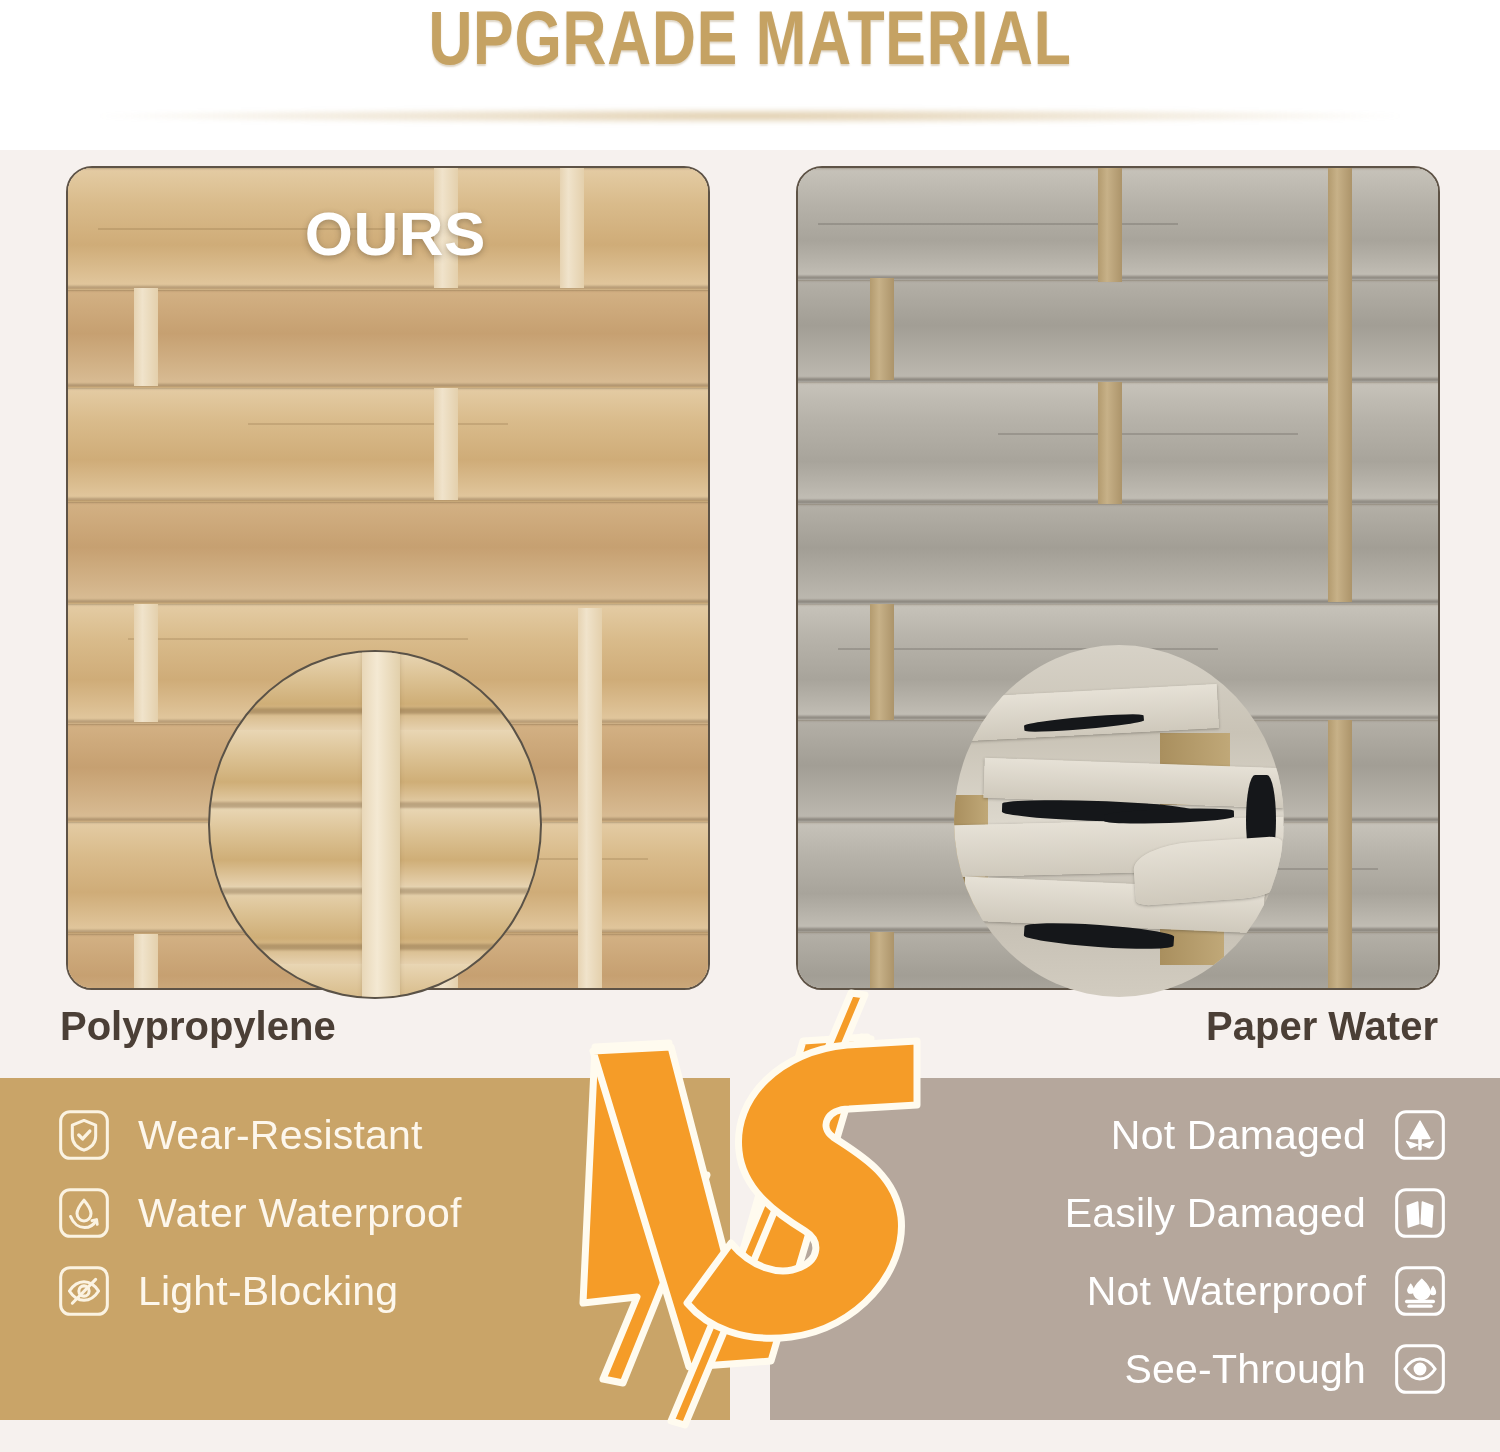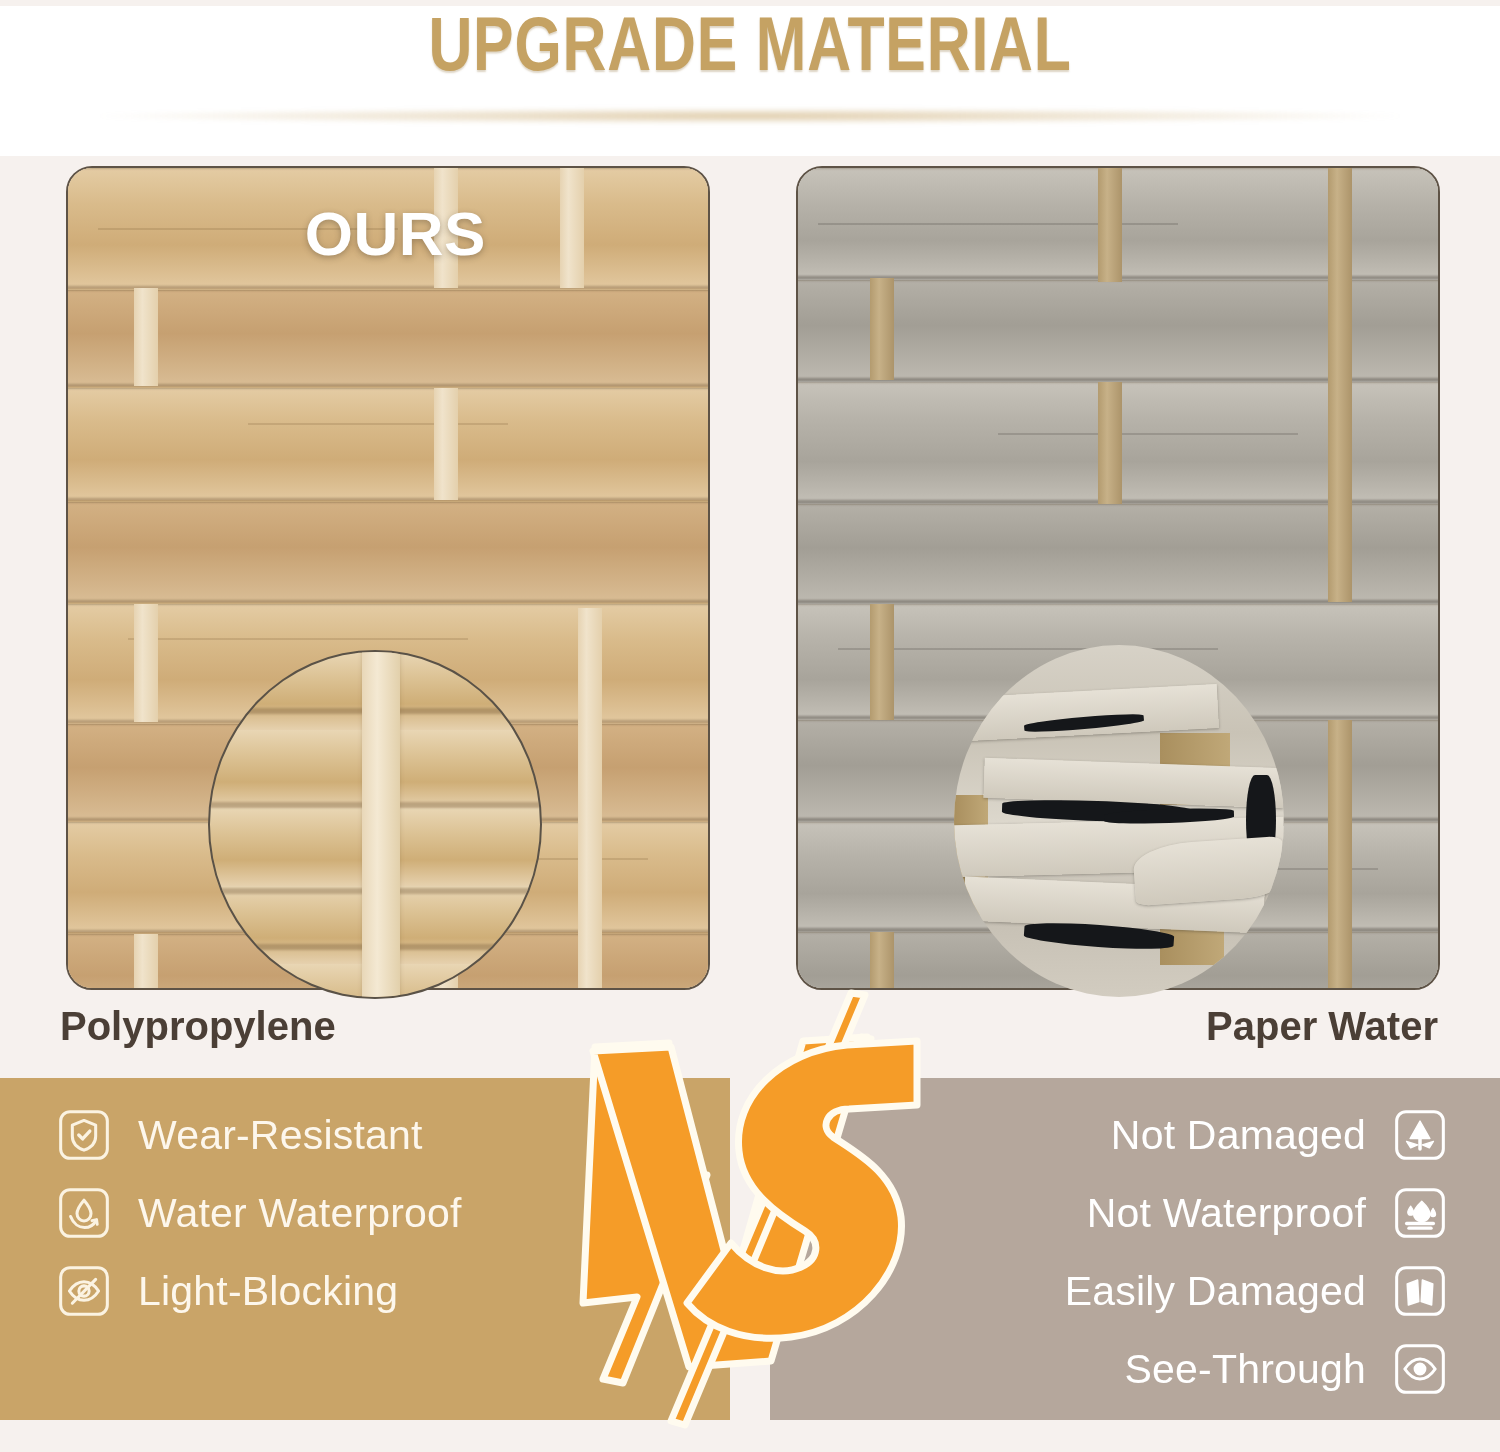--- a/index.html
+++ b/index.html
@@ -8,21 +8,21 @@
     background:#F6F1EE;
     font-family:"Liberation Sans", sans-serif;
     overflow:hidden;
     position:relative;
   }
 
   
   .title-wrap{
     position:absolute;left:0;top:0;width:1500px;height:150px;
     background:#FFFFFF;
-    display:flex;align-items:flex-start;justify-content:center;margin-top:6px;
+    display:flex;align-items:flex-start;justify-content:center;
   }
   .title{
     font-family:"Liberation Sans", sans-serif;
     font-weight:bold;
     font-size:76px;
     letter-spacing:1px;
     color:#C5A263;
     transform:scaleX(0.80);
     transform-origin:center top;
     margin-top:-6px;
@@ -322,39 +322,39 @@
           <path d="M35.5 29.5 L26 32.5 L32 35 Z" fill="#FFFFFF" stroke-width="1.2"></path>
         </svg>
       </span>
       <span class="flabel">Not Damaged</span>
     </div>
 
     <div class="featrow">
       <span class="ficon">
         <svg viewBox="0 0 48 48" fill="none" stroke="#FFFFFF" stroke-width="2.6" stroke-linecap="round" stroke-linejoin="round">
           <rect x="4" y="4" width="40" height="40" rx="8"></rect>
+          <path d="M13 18 L22 14.5 L23 33 L14 36 Z" fill="#FFFFFF" stroke-width="1.2"></path>
+          <path d="M26 14.5 L35 18 L34 36 L25 33 Z" fill="#FFFFFF" stroke-width="1.2"></path>
+        </svg>
+      </span>
+      <span class="flabel">Easily Damaged</span>
+    </div>
+
+    <div class="featrow">
+      <span class="ficon">
+        <svg viewBox="0 0 48 48" fill="none" stroke="#FFFFFF" stroke-width="2.6" stroke-linecap="round" stroke-linejoin="round">
+          <rect x="4" y="4" width="40" height="40" rx="8"></rect>
           <path d="M25.5 14 C25.5 14 32.5 20.5 32.5 25 C32.5 28.6 29.4 31.4 25.5 31.4 C21.6 31.4 18.5 28.6 18.5 25 C18.5 20.5 25.5 14 25.5 14 Z" fill="#FFFFFF" stroke-width="1.2"></path>
           <path d="M16 18 C16 18 18.5 21.5 18.5 23.3 C18.5 24.8 17.4 25.9 16 25.9 C14.6 25.9 13.5 24.8 13.5 23.3 C13.5 21.5 16 18 16 18 Z" fill="#FFFFFF" stroke-width="1"></path>
           <path d="M35.2 20 C35.2 20 37.4 23.2 37.4 24.8 C37.4 26.1 36.4 27.1 35.2 27.1 C34 27.1 33 26.1 33 24.8 C33 23.2 35.2 20 35.2 20 Z" fill="#FFFFFF" stroke-width="1"></path>
           <path d="M12.5 33 L35.5 33" stroke-width="2.8"></path>
           <path d="M14.5 37 L33.5 37" stroke-width="2.8"></path>
         </svg>
       </span>
       <span class="flabel">Not Waterproof</span>
-    </div>
-
-    <div class="featrow">
-      <span class="ficon">
-        <svg viewBox="0 0 48 48" fill="none" stroke="#FFFFFF" stroke-width="2.6" stroke-linecap="round" stroke-linejoin="round">
-          <rect x="4" y="4" width="40" height="40" rx="8"></rect>
-          <path d="M13 18 L22 14.5 L23 33 L14 36 Z" fill="#FFFFFF" stroke-width="1.2"></path>
-          <path d="M26 14.5 L35 18 L34 36 L25 33 Z" fill="#FFFFFF" stroke-width="1.2"></path>
-        </svg>
-      </span>
-      <span class="flabel">Easily Damaged</span>
     </div>
 
     <div class="featrow">
       <span class="ficon">
         <svg viewBox="0 0 48 48" fill="none" stroke="#FFFFFF" stroke-width="2.6" stroke-linecap="round" stroke-linejoin="round">
           <rect x="4" y="4" width="40" height="40" rx="8"></rect>
           <path d="M11 24 C15 18 19.5 15.5 24 15.5 C28.5 15.5 33 18 37 24 C33 30 28.5 32.5 24 32.5 C19.5 32.5 15 30 11 24 Z"></path>
           <circle cx="24" cy="24" r="4.2" fill="#FFFFFF"></circle>
         </svg>
       </span>

